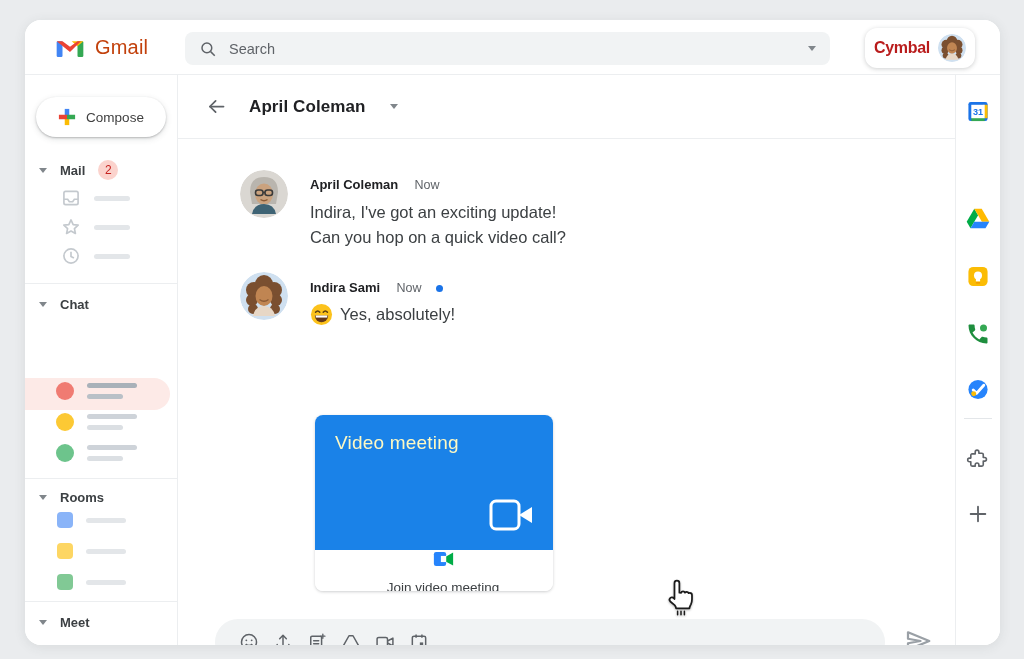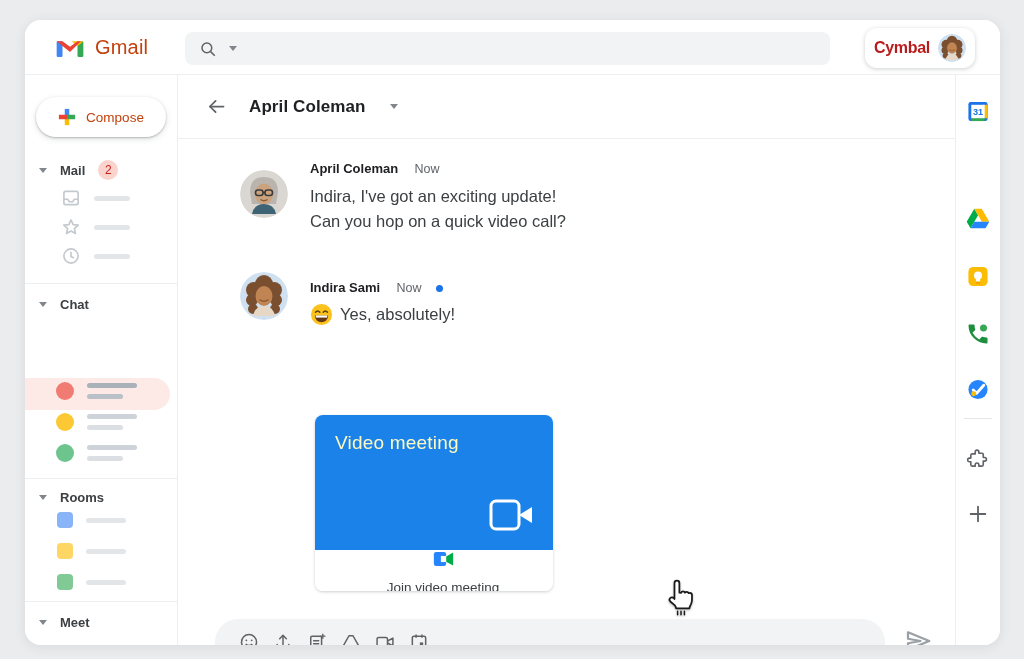--- a/index.html
+++ b/index.html
@@ -19,21 +19,21 @@
   .brand-pill { position:absolute; right:25px; top:8px; width:110px; height:40px; background:#fff; border-radius:12px;
                 box-shadow:0 1px 4px rgba(60,64,67,.25); display:flex; align-items:center; justify-content:center; gap:8px; }
   .brand-name { font-weight:800; font-size:16px; color:#b91c1c; letter-spacing:-.3px; }
   .avatar-sm { width:28px; height:28px; border-radius:50%; overflow:hidden; flex:none; }
 
   
   .sidebar { position:absolute; left:0; top:55px; bottom:0; width:153px; border-right:1px solid #eceef0; background:#fff; }
   .compose { position:absolute; left:11px; top:22px; width:130px; height:40px; background:#fff; border-radius:20px;
              box-shadow:0 1px 2px rgba(60,64,67,.3), 0 2px 6px rgba(60,64,67,.15);
              display:flex; align-items:center; justify-content:center; gap:10px; cursor:pointer; }
-  .compose-label { font-size:13.5px; font-weight:500; color:#c2410c; }
+  .compose-label { font-size:13.5px; font-weight:500; color:#404040; }
   .sec-head { position:absolute; left:14px; display:flex; align-items:center; gap:13px; }
   .sec-label { font-size:13px; font-weight:700; color:#3c4043; }
   .caret { width:0; height:0; border-left:4px solid transparent; border-right:4px solid transparent; border-top:5px solid #80868b; }
   .ph-row { position:absolute; display:flex; align-items:center; gap:13px; }
   .bar { height:5px; border-radius:3px; background:#e3e6e9; }
   .bars2 { display:flex; flex-direction:column; gap:6px; }
   .dot { width:18px; height:18px; border-radius:50%; flex:none; }
   .sq { width:16px; height:16px; border-radius:4px; flex:none; }
   .side-div { position:absolute; left:0; right:0; height:1px; background:#eceef0; }
   .chat-hl { position:absolute; left:0; top:303px; width:145px; height:32px; background:#fdeae7; border-radius:0 16px 16px 0; }
@@ -92,20 +92,21 @@
         </span>
         <span class="gmail-word">Gmail</span>
       </div>
       <div class="searchbar">
         <span style="display:flex">
           <svg width="18" height="18" viewBox="0 0 24 24" fill="none" stroke="#5f6368" stroke-width="2">
             <circle cx="10.5" cy="10.5" r="6.5"></circle>
               <path d="M15.5 15.5 L21 21"></path>
           </svg>
         </span>
+        <span class="search-text">Search</span>
         <span class="caret"></span>
       </div>
       <div class="brand-pill">
         <span class="brand-name">Cymbal</span>
         <span class="avatar-sm">
           <svg width="28" height="28" viewBox="0 0 48 48">
             <circle cx="24" cy="24" r="24" fill="#cfe0f0"></circle>
             <g fill="#7a4f30">
               <circle cx="14" cy="18" r="8"></circle>
                 <circle cx="24" cy="12" r="9"></circle>
@@ -253,21 +254,21 @@
           <ellipse cx="24" cy="24" rx="9" ry="10.5" fill="#caa27e"></ellipse>
           <path d="M24 34 q10 0 12 10 l-24 0 q2-10 12-10" fill="#3e6374"></path>
           <g fill="none" stroke="#3a3a3a" stroke-width="1.6">
             <rect x="15.5" y="20" width="7.5" height="5.5" rx="2.5"></rect>
             <rect x="25" y="20" width="7.5" height="5.5" rx="2.5"></rect>
             <path d="M23 22.5h2"></path>
           </g>
           <path d="M20.5 29.5 q3.5 2.5 7 0" stroke="#8a5a35" stroke-width="1.4" fill="none"></path>
         </svg>
       </div>
-      <div style="position:absolute; left:132px; top:84px">
+      <div style="position:absolute; left:132px; top:100px">
         <div>
           <span class="msg-name">April Coleman</span>
           <span class="msg-time">Now</span>
         </div>
         <div class="msg-line" style="margin-top:7px">Indira, I've got an exciting update!</div>
         <div class="msg-line">Can you hop on a quick video call?</div>
       </div>
 
       <div class="msg-avatar" style="left:62px; top:197px">
         <svg width="48" height="48" viewBox="0 0 48 48">

